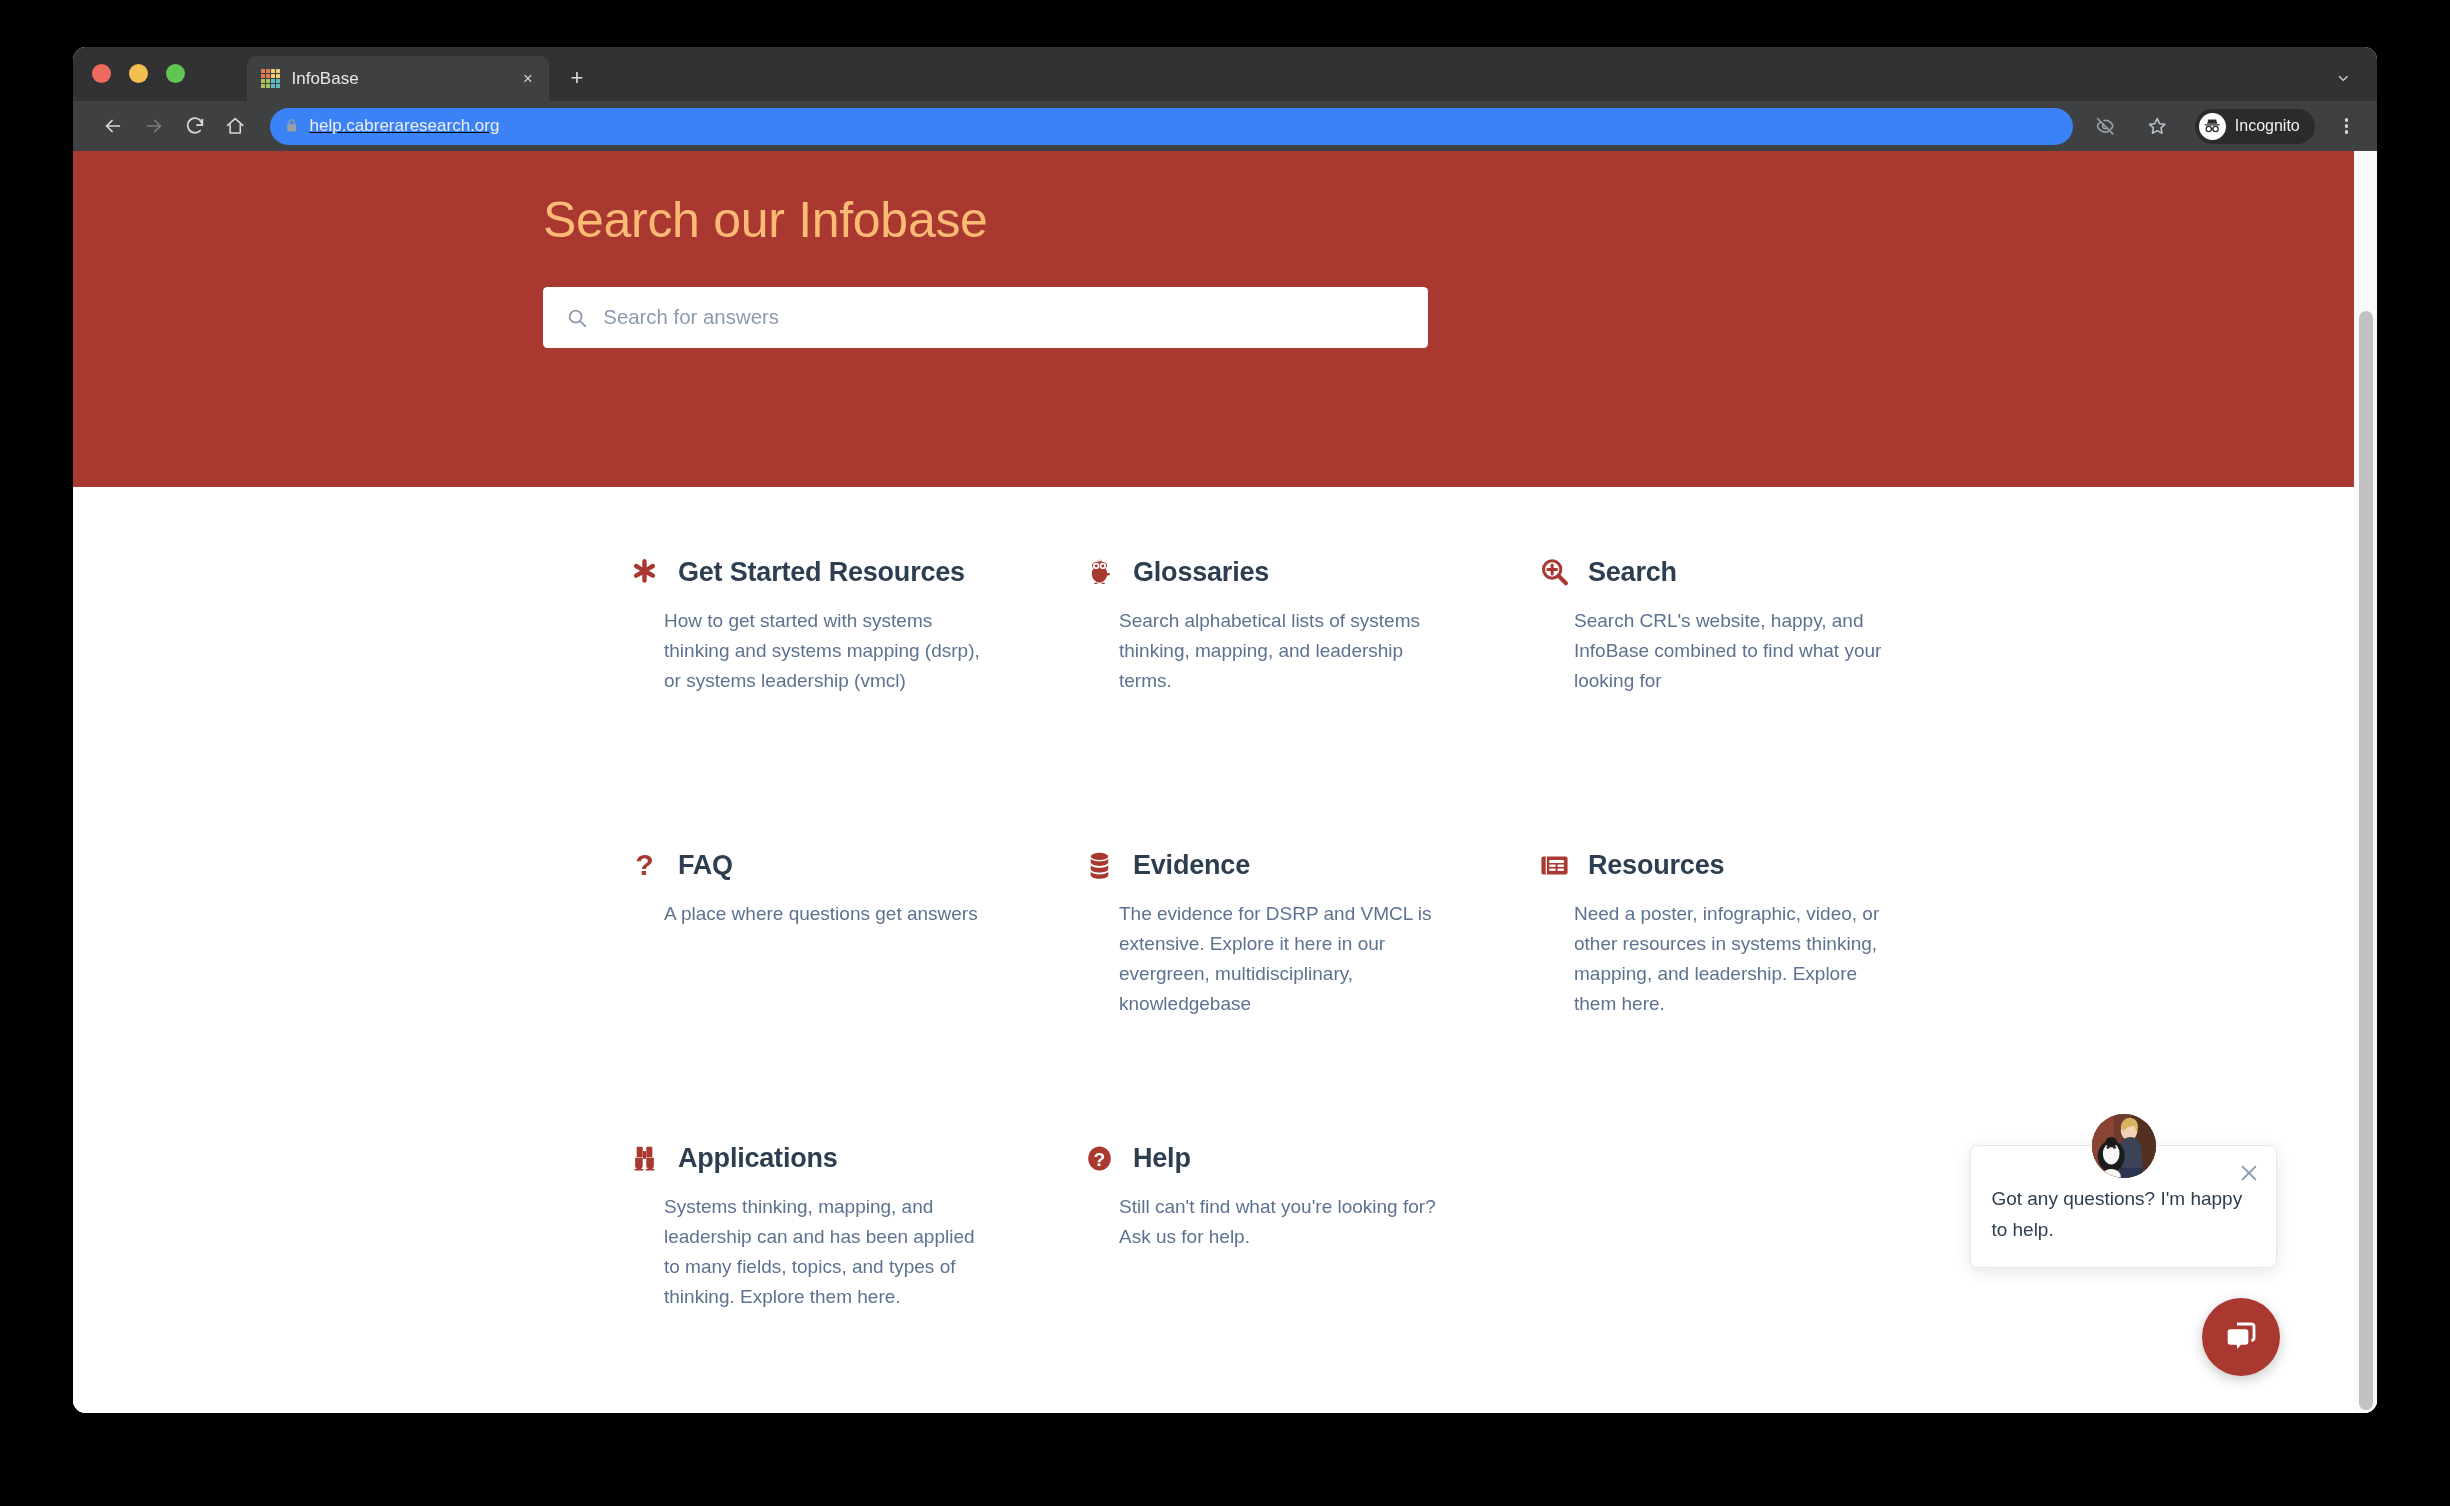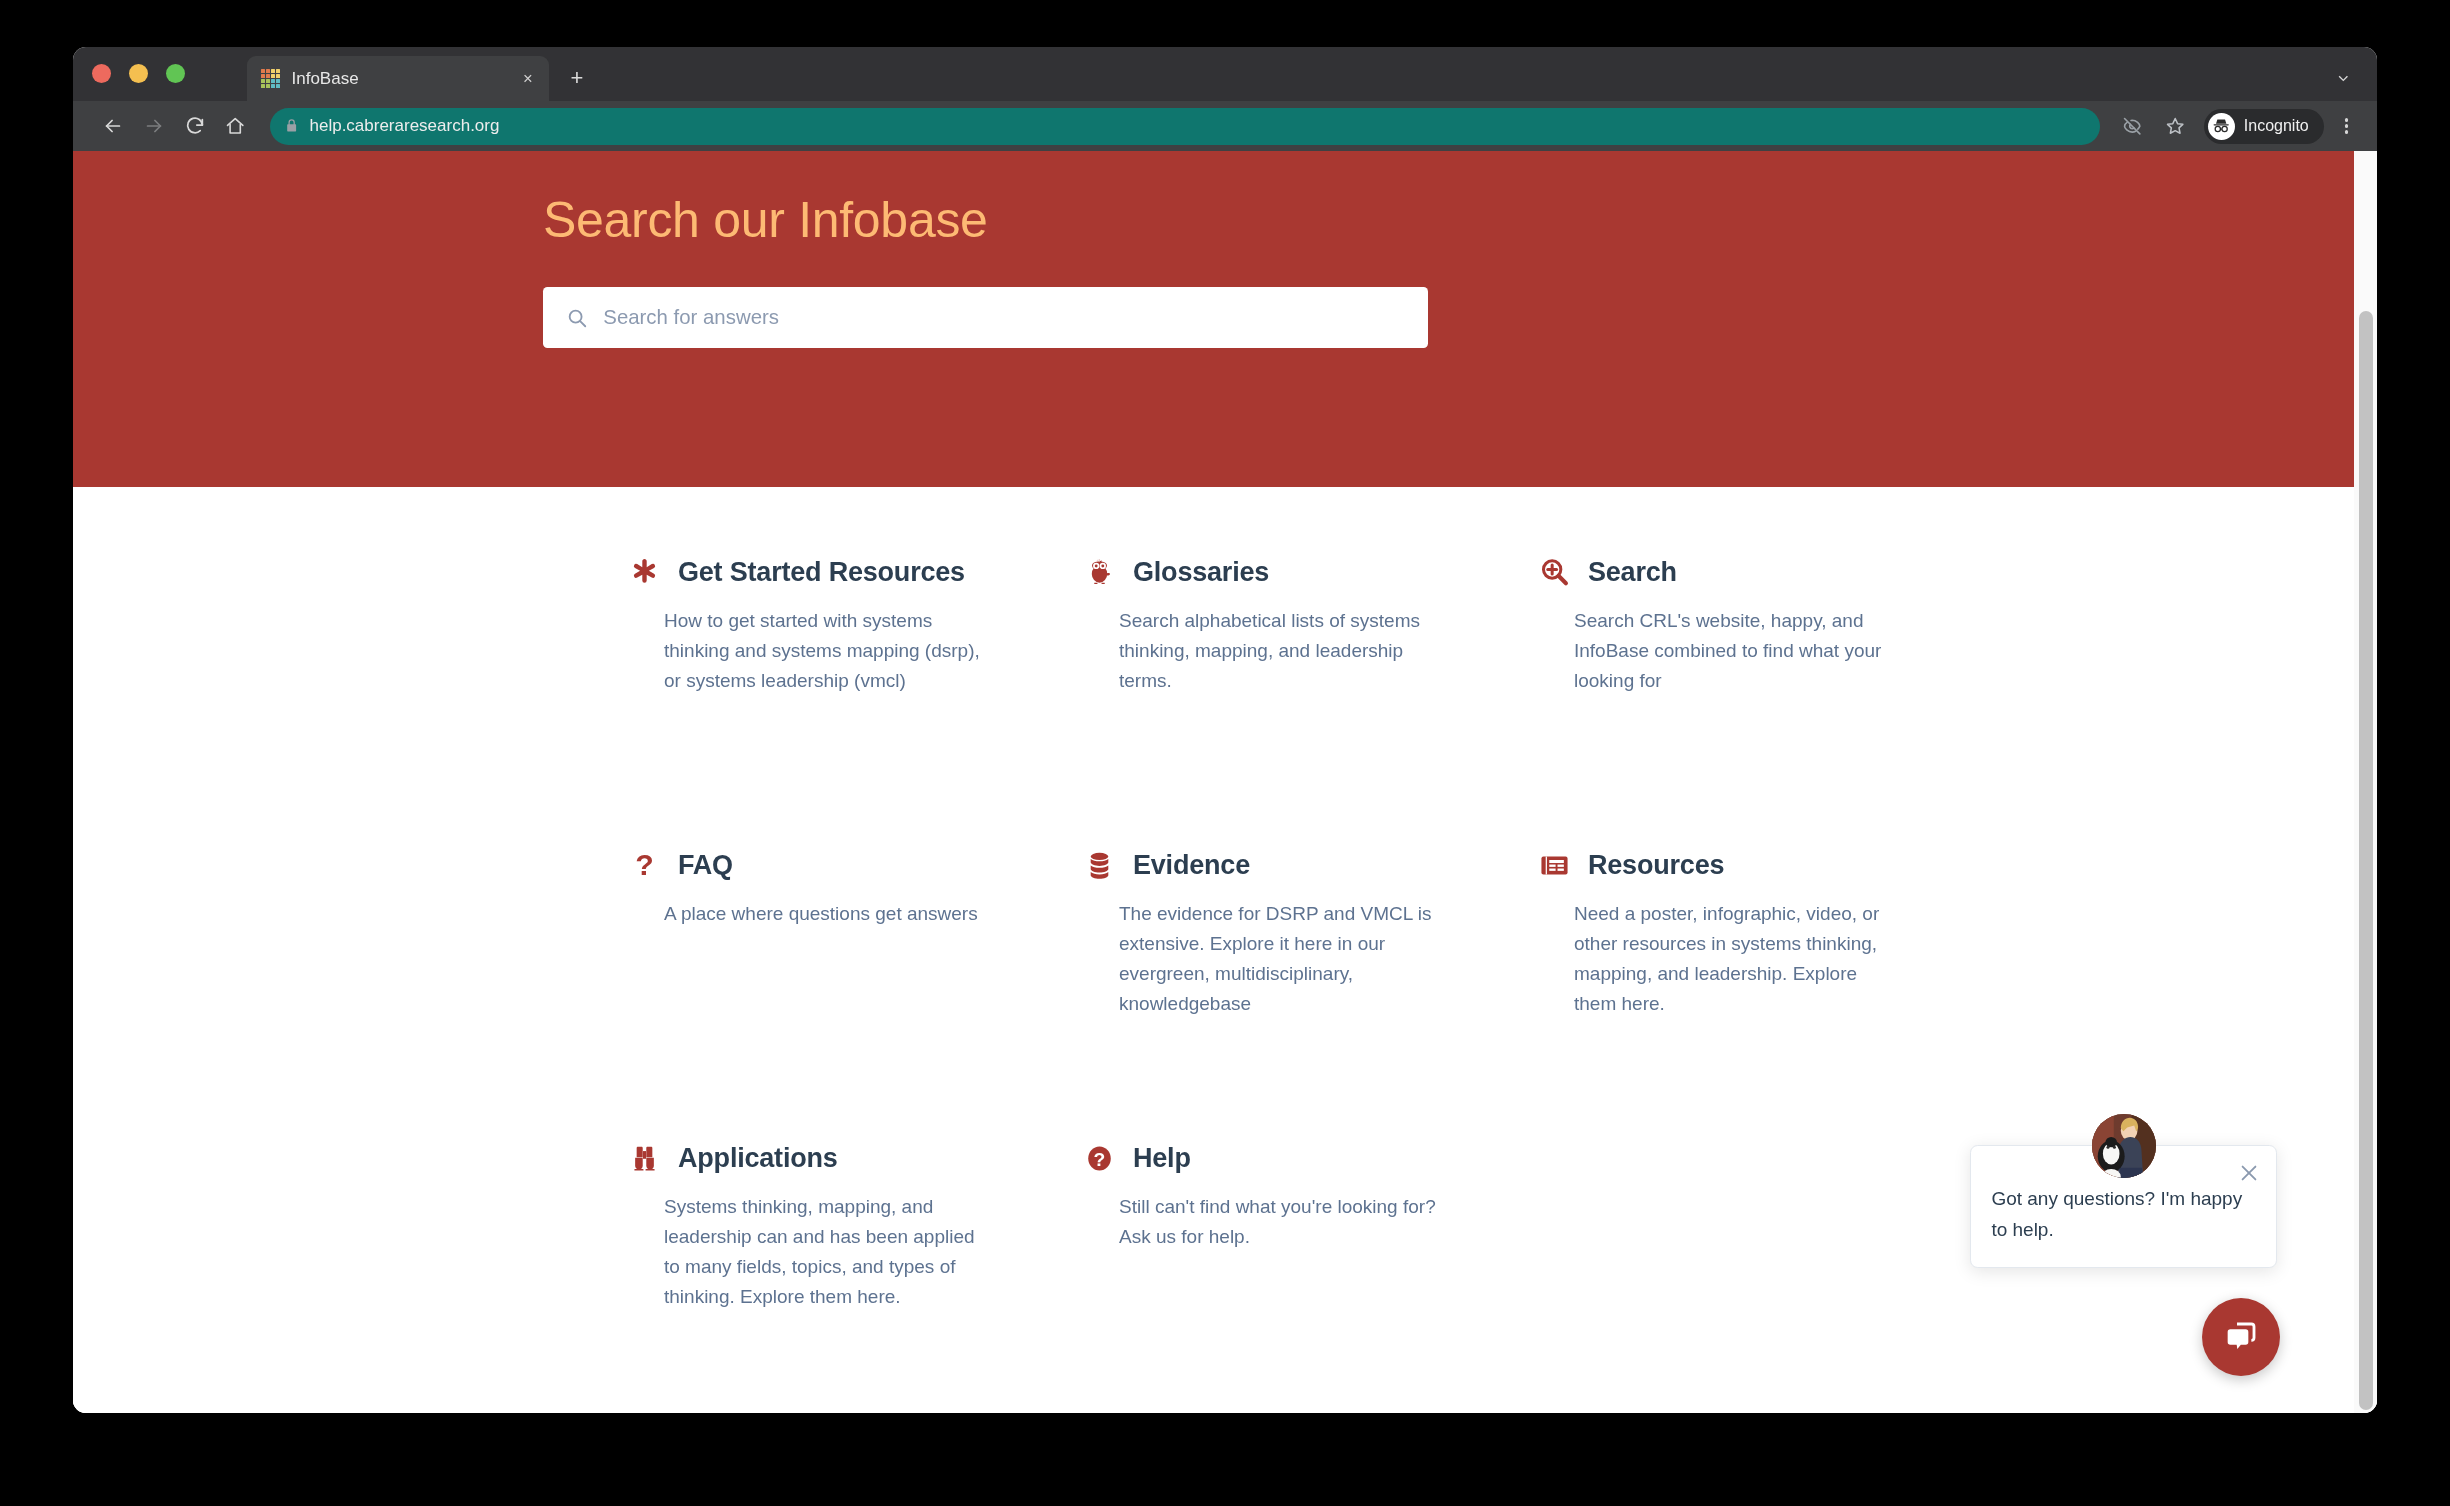--- a/index.html
+++ b/index.html
@@ -110,36 +110,37 @@
     display:flex; align-items:center; justify-content:center;
     color:#D8D8D8;
     border-radius: 50%;
     flex: 0 0 auto;
   }
   .nav-btn.disabled { color: #7C7D7F; }
   .omnibox {
     flex: 1 1 auto;
     height: 37px;
     margin-left: 14px;
-    background: #0f766e;
+    background: #3b82f6;
     border-radius: 19px;
     display:flex;
     align-items:center;
     padding: 0 14px;
     gap: 10.2px;
     min-width: 0;
+    text-decoration: underline;
   }
   .omnibox .url {
     color: #EDEDED;
     font-size: 17px;
     white-space: nowrap;
     overflow: hidden;
   }
   .toolbar-right {
-    display:flex; align-items:center; gap: 2px; margin-left: 11.5px;
+    display:flex; align-items:center; gap: 11px; margin-left: 11.5px;
     flex: 0 0 auto;
   }
   .incognito-pill {
     height: 35px;
     background: #2A2B2D;
     border-radius: 19px;
     display:flex; align-items:center;
     padding: 0 15.3px 0 3.8px;
     gap: 9px;
     margin-left: 6.4px;

